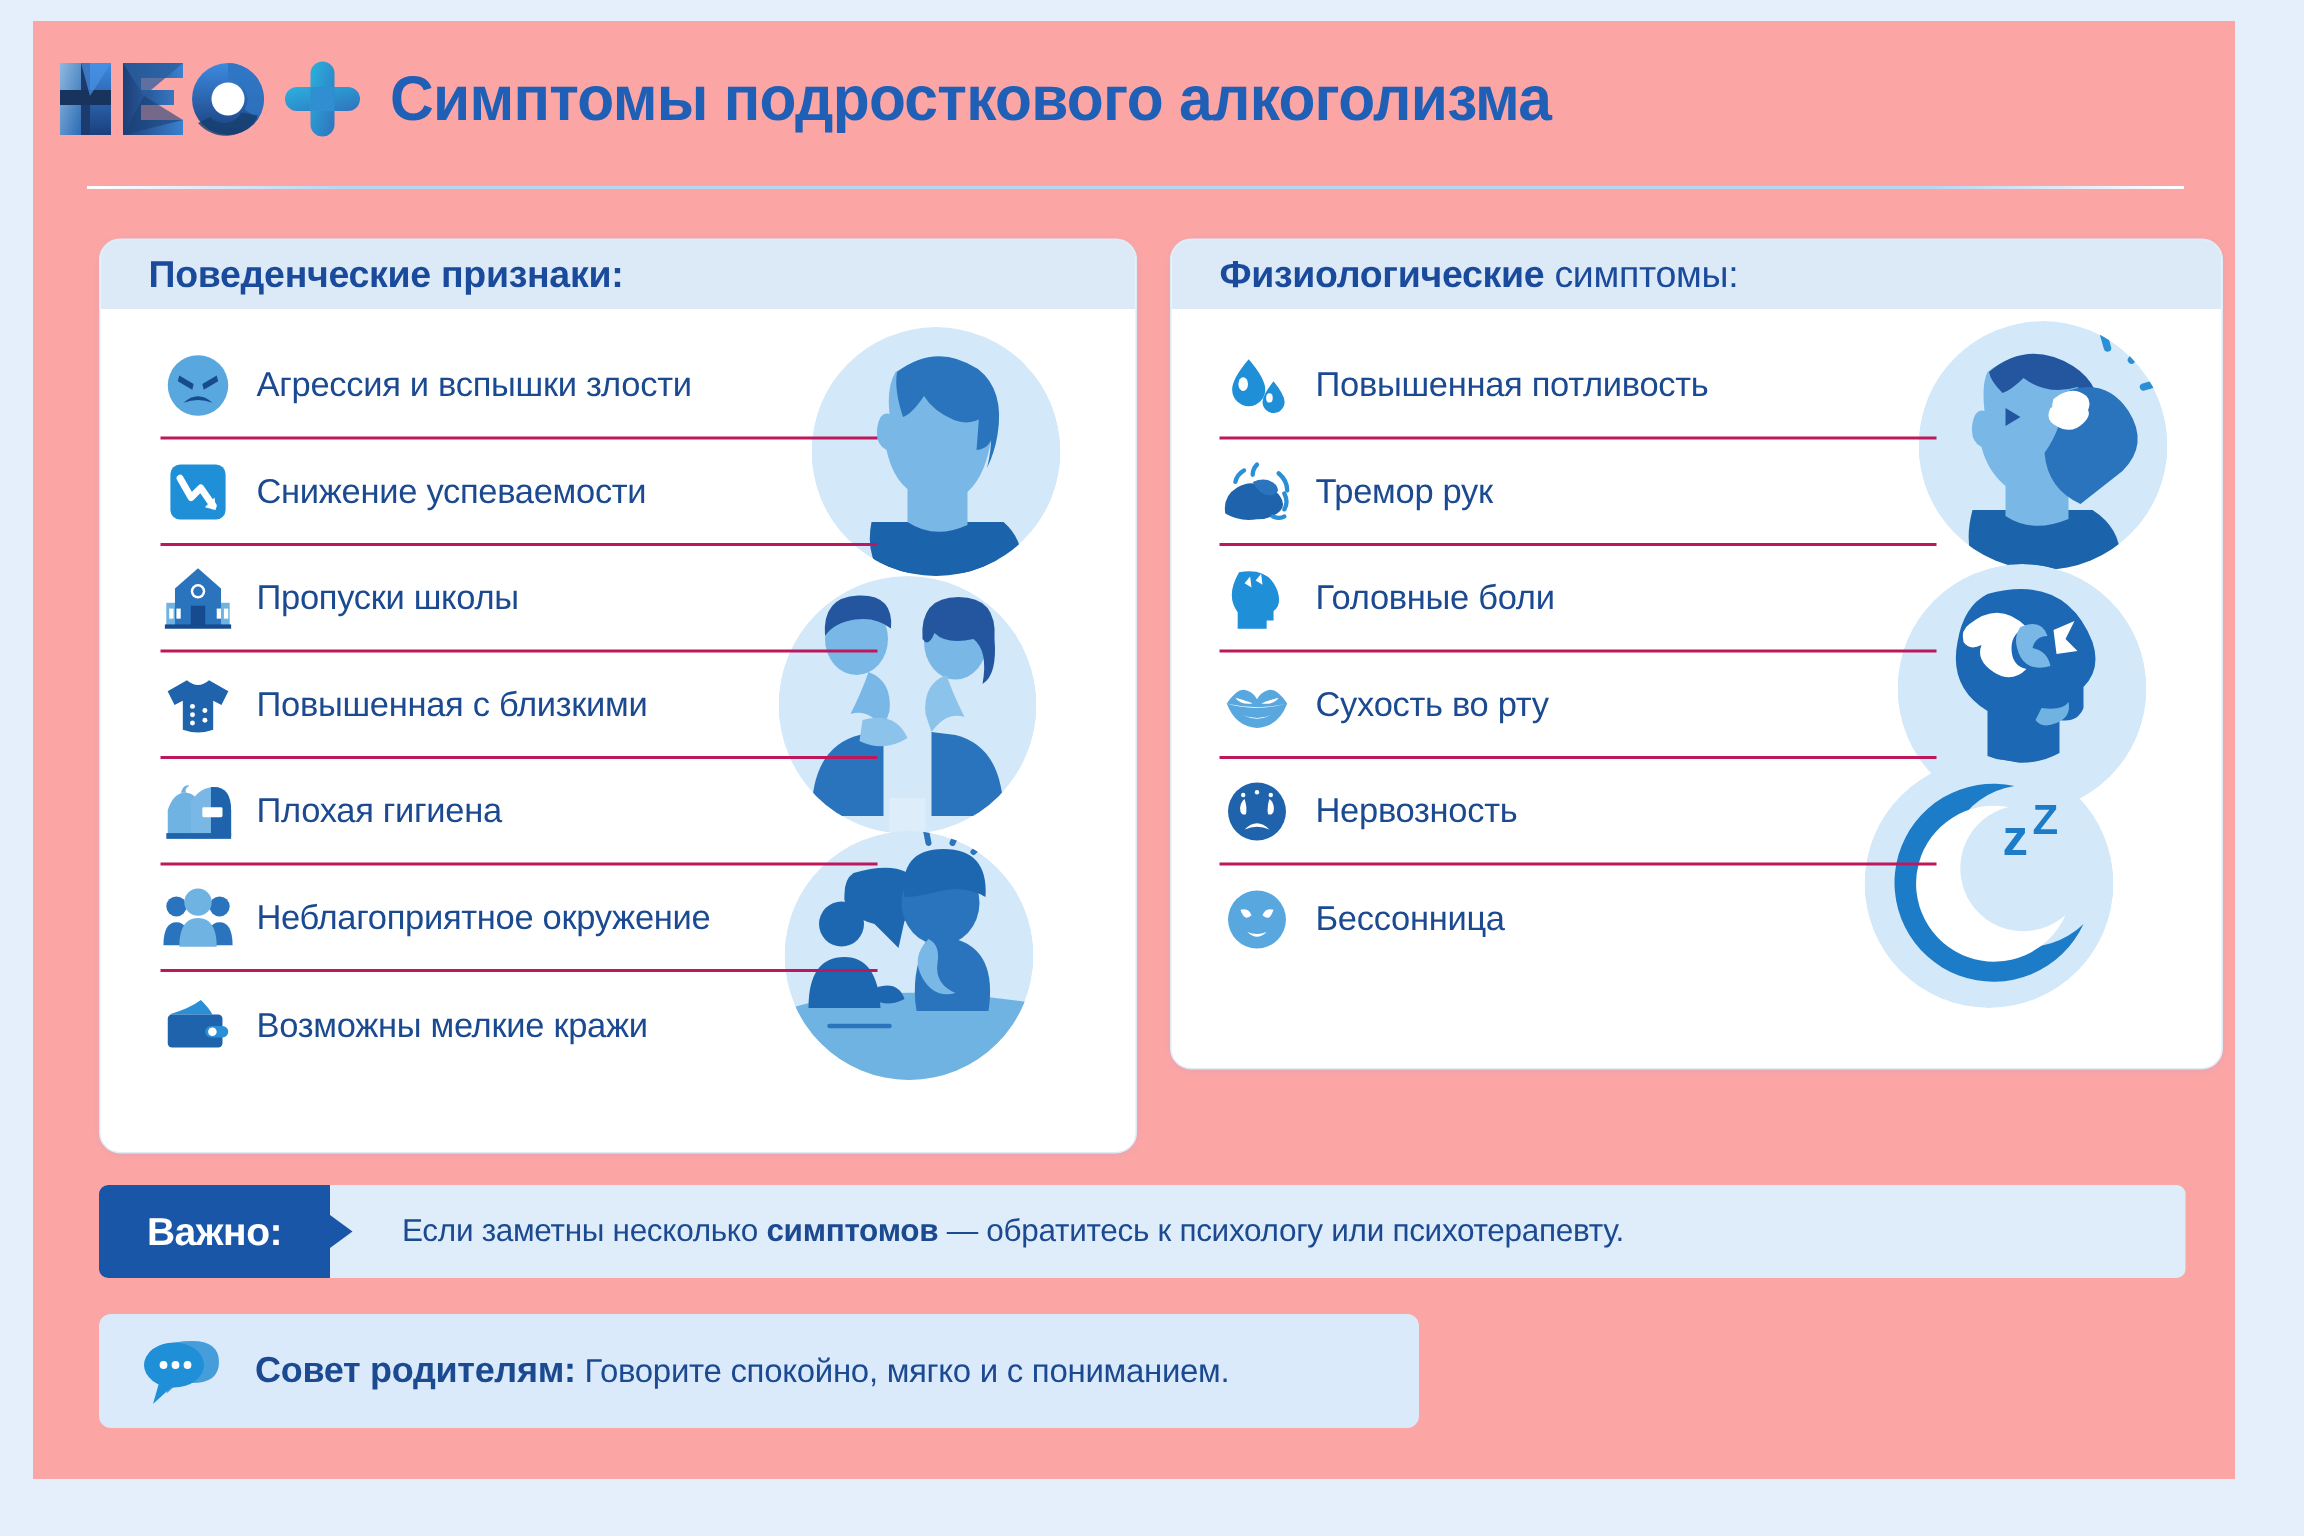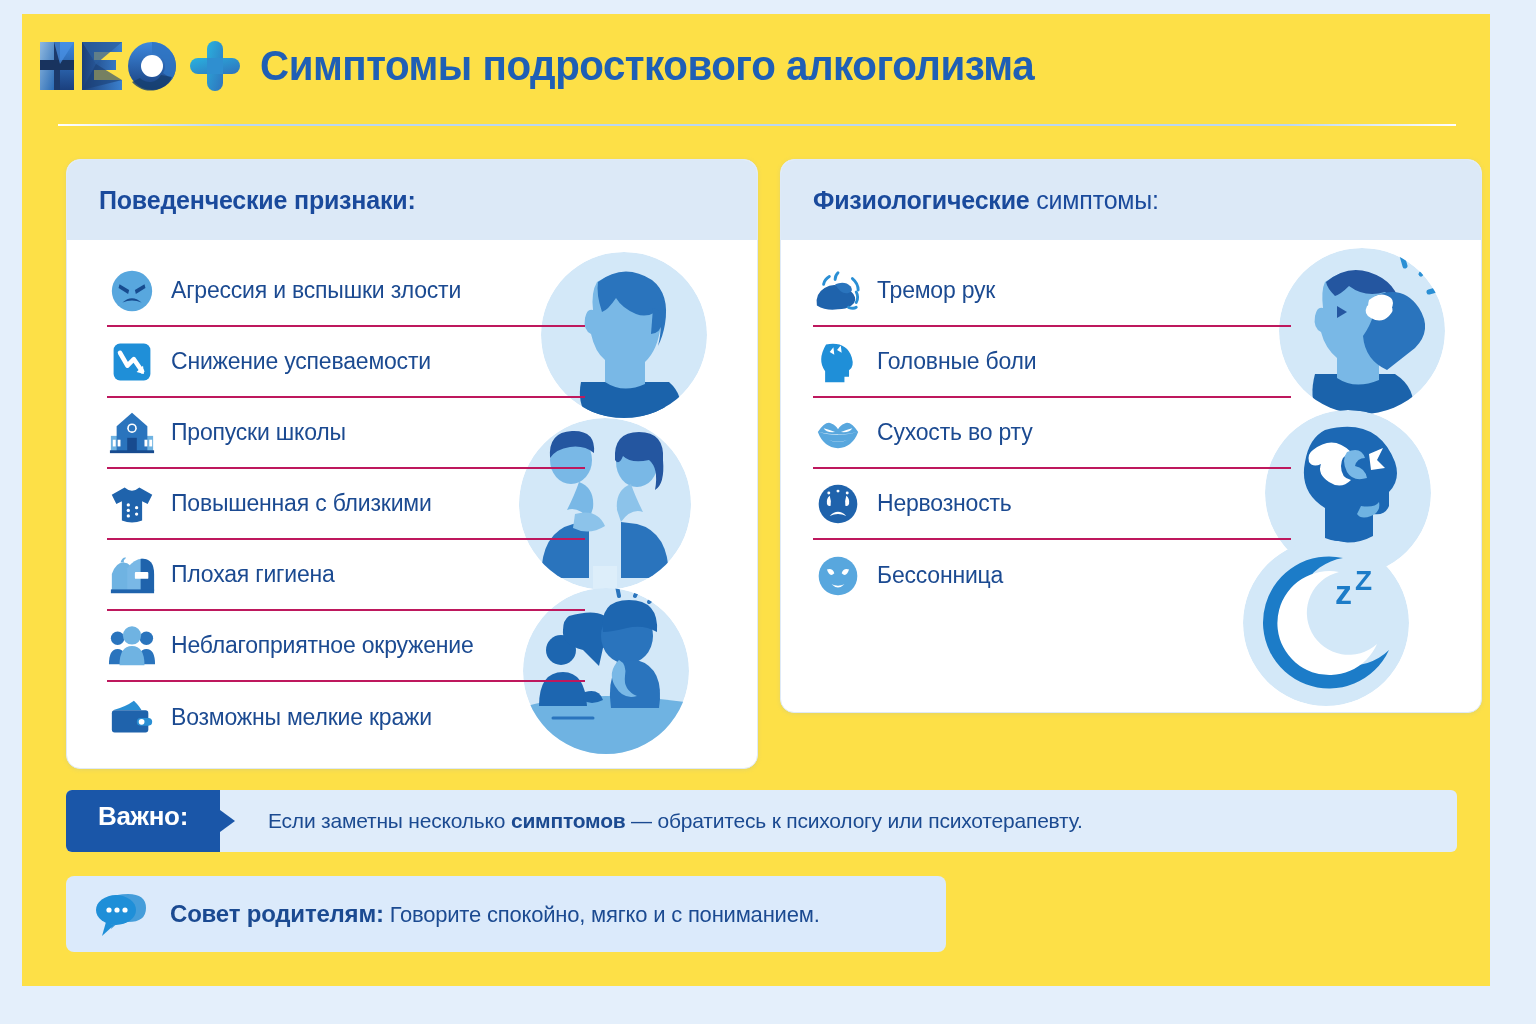--- a/index.html
+++ b/index.html
@@ -12,21 +12,21 @@
     background: #e4effb;
     font-family: "Liberation Sans", "DejaVu Sans", sans-serif;
     overflow: hidden;
   }
   .page {
     position: absolute;
     left: 22px;
     top: 14px;
     width: 1468px;
     height: 972px;
-    background: #fde047;
+    background: #fca5a5;
     box-sizing: border-box;
   }
 
   
   .header {
     position: absolute;
     left: 0; top: 0;
     width: 1468px;
     height: 104px;
     display: flex;
@@ -63,21 +63,21 @@
     background: #ffffff;
     border: 1px solid #dfeaf7;
     border-radius: 14px;
     box-shadow: 0 1px 4px rgba(140,175,215,0.20);
     overflow: hidden;
   }
   #card-behavior { left: 44px;  top: 145px; width: 690px; height: 608px; }
   #card-physio   { left: 758px; top: 145px; width: 700px; height: 552px; }
 
   .card-header {
-    height: 80px;
+    height: 46px;
     background: #dce9f7;
     display: flex;
     align-items: center;
     padding-left: 32px;
     box-sizing: border-box;
   }
   .card-header-text {
     font-size: 25px;
     font-weight: bold;
     color: #1a4a9c;
@@ -149,21 +149,21 @@
     align-items: center;
     overflow: visible;
   }
   .important-tag {
     position: relative;
     height: 62px;
     min-width: 154px;
     background: #1a56a8;
     border-radius: 6px 0 0 6px;
     display: flex;
-    align-items: flex-start;
+    align-items: center;
     justify-content: center;
     padding: 11px 14px;
     box-sizing: border-box;
     flex: none;
   }
   .important-tag-text {
     color: #ffffff;
     font-size: 26px;
     font-weight: bold;
     letter-spacing: -0.3px;
@@ -471,20 +471,31 @@
           <circle cx="83" cy="83" r="83" fill="#d3e8f8"></circle>
           <path d="M100 18 a66 66 0 1 0 46 92 a54 54 0 1 1 -46 -92z" fill="#1c7cc8"></path>
           <path d="M96 32 a52 52 0 1 0 38 72 a42 42 0 1 1 -38 -72z" fill="#ffffff"></path>
           <text x="92" y="64" font-family="'Liberation Sans',sans-serif" font-size="34" font-weight="bold" fill="#1c7cc8">z</text>
           <text x="112" y="50" font-family="'Liberation Sans',sans-serif" font-size="28" font-weight="bold" fill="#1c7cc8">Z</text>
         </svg>
       </div>
 
       <ul class="sym-list">
 
+        <li class="sym-item">
+          <span class="sym-icon">
+            <svg viewBox="0 0 50 50" width="46" height="46">
+              <path d="M19 6 q12 14 12 22 a12 12 0 0 1 -24 0 q0 -8 12 -22z" fill="#1f8fd8"></path>
+              <ellipse cx="15" cy="24" rx="3.5" ry="5" fill="#ffffff"></ellipse>
+              <path d="M37 22 q8 10 8 15 a8 8 0 0 1 -16 0 q0 -5 8 -15z" fill="#1f8fd8"></path>
+              <ellipse cx="34" cy="34" rx="2.4" ry="3.4" fill="#ffffff"></ellipse>
+            </svg>
+          </span>
+          <span class="sym-label">Повышенная потливость</span>
+        </li>
 
         <li class="sym-item">
           <span class="sym-icon">
             <svg viewBox="0 0 50 50" width="48" height="48">
               <path d="M3 40 q-2 -12 8 -18 q8 -5 16 -2 q10 2 14 8 q5 7 -2 12 q-6 4 -14 4 q-12 2 -22 -4z" fill="#1f63ac"></path>
               <path d="M22 18 q10 -4 16 2 q4 5 -2 7 q-8 2 -14 -9z" fill="#2a74bd"></path>
               <g stroke="#2a8fd4" stroke-width="3" fill="none" stroke-linecap="round">
                 <path d="M16 10 q-5 3 -6 8"></path>
                 <path d="M25 6 q-3 3 -3 7"></path>
                 <path d="M40 12 q6 5 6 12"></path>

